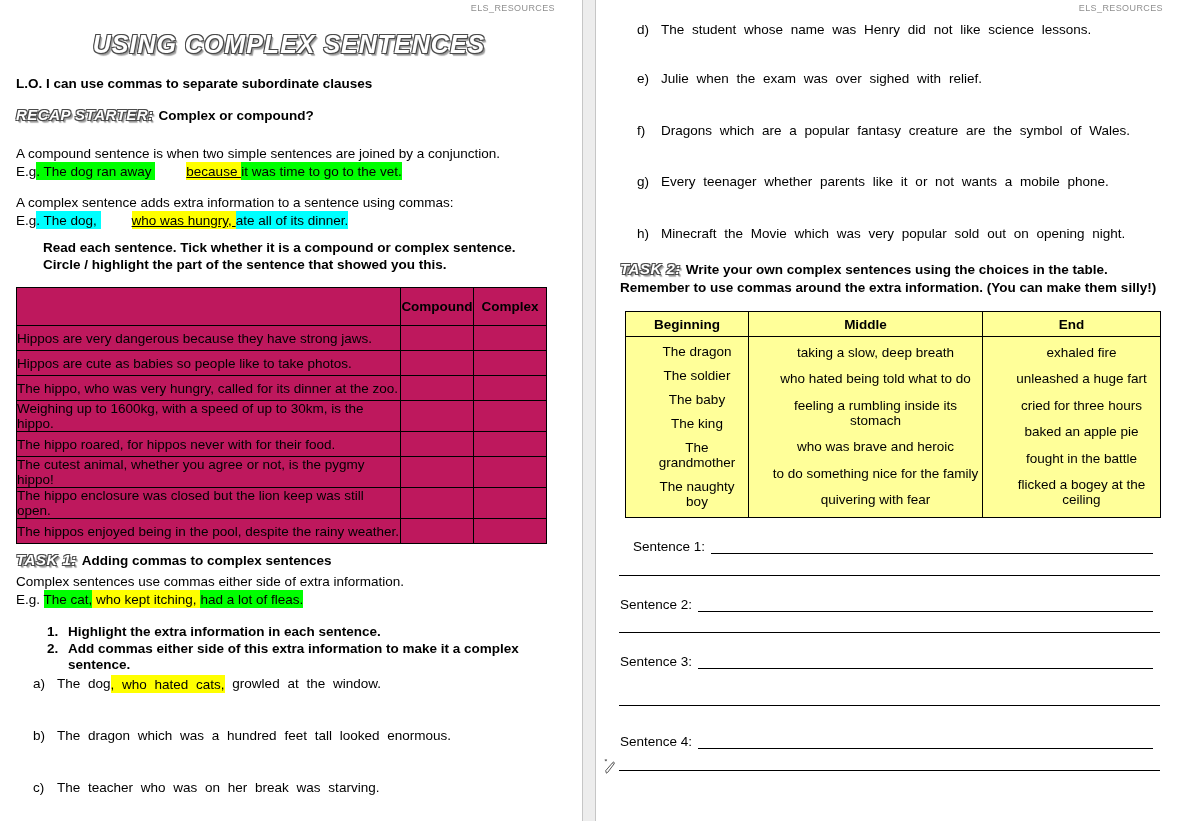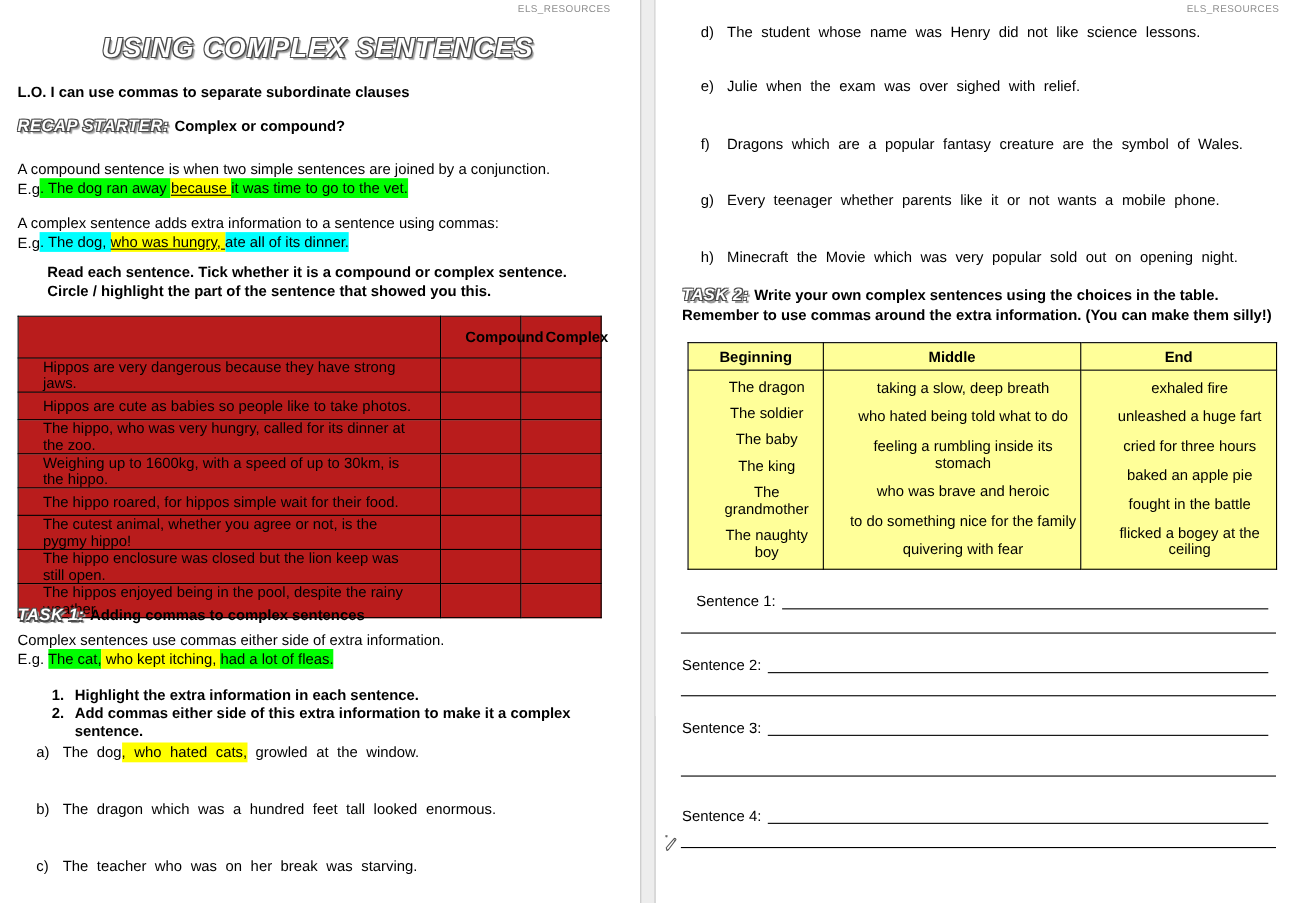--- a/index.html
+++ b/index.html
@@ -23,24 +23,24 @@
     text-shadow:-1px -1px 0 #4a4a4a,1px -1px 0 #4a4a4a,-1px 1px 0 #4a4a4a,1px 1px 0 #4a4a4a,
                  2px 2px 0 #9a9a9a,2.5px 2.5px 1px #b5b5b5;
     white-space:nowrap;
   }
   .title{top:30px;left:0;width:578px;text-align:center;font-size:25px;}
   .wordart.sm{font-size:15px;letter-spacing:.5px;margin-right:5px;}
   .txt{font-size:13.5px;line-height:17.5px;}
   .hg{background:#00ff00;padding:1.5px 0;}
   .hy{background:#ffff00;padding:1.5px 0;}
   .hc{background:#00ffff;padding:1.5px 0;}
-  .ul{text-decoration:underline;}
+  .ul{text-decoration:underline;margin-left:31px;}
   
   table.t1{border-collapse:collapse;table-layout:fixed;width:530px;font-size:13.5px;}
-  table.t1 td{border:1.5px solid #000;padding:0 22px;background:#b91c1c;}
+  table.t1 td{border:1.5px solid #000;padding:0 0;background:#be185d;}
   table.t1 tr.th td{height:37px;text-align:center;font-weight:bold;}
   table.t1 tr.bd td{height:24px;}
   
   .step{display:flex;font-size:13.5px;font-weight:bold;line-height:16.5px;}
   .step .num{width:21px;}
   
   .q{display:flex;font-size:13.5px;}
   .q .q-label{width:24px;flex:0 0 24px;}
   .q .q-text{word-spacing:4px;}
   
@@ -111,21 +111,21 @@
           <td>The hippo, who was very hungry, called for its dinner at the zoo.</td>
           <td class="tick"></td>
           <td class="tick"></td>
         </tr>
     <tr class="bd">
           <td>Weighing up to 1600kg, with a speed of up to 30km, is the hippo.</td>
           <td class="tick"></td>
           <td class="tick"></td>
         </tr>
     <tr class="bd">
-          <td>The hippo roared, for hippos simple wait for their food.</td>
+          <td>The hippo roared, for hippos never with for their food.</td>
           <td class="tick"></td>
           <td class="tick"></td>
         </tr>
     <tr class="bd">
           <td>The cutest animal, whether you agree or not, is the pygmy hippo!</td>
           <td class="tick"></td>
           <td class="tick"></td>
         </tr>
     <tr class="bd">
           <td>The hippo enclosure was closed but the lion keep was still open.</td>

